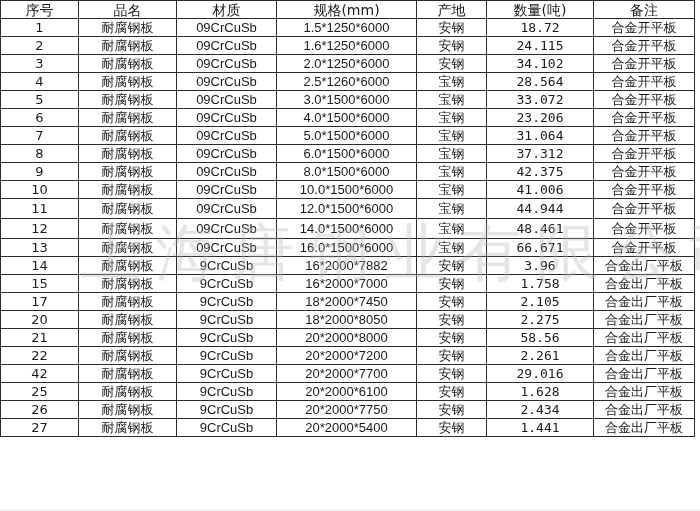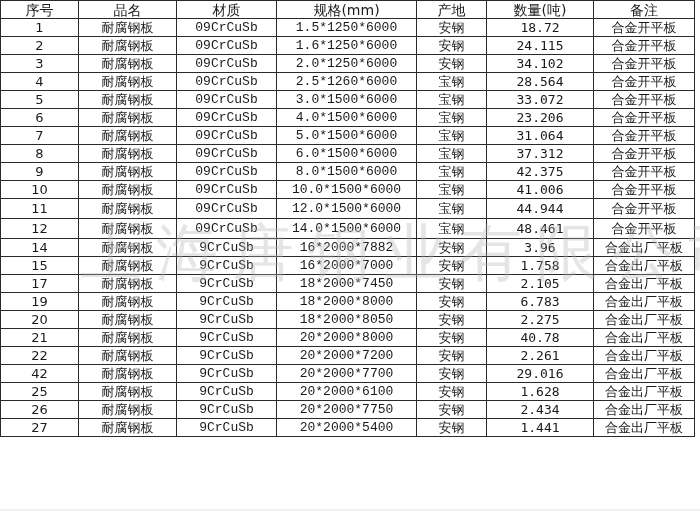--- a/index.html
+++ b/index.html
@@ -4,21 +4,21 @@
 <style>
   html, body { margin: 0; padding: 0; background: #ffffff; }
   body { width: 700px; height: 511px; overflow: hidden; position: relative;
          font-family: "DejaVu Sans", "Liberation Sans", sans-serif; color: #1a1a1a; }
   table.grid { border-collapse: collapse; position: absolute; left: 0; top: 0; table-layout: fixed; }
   table.grid td, table.grid th {
     border: 1px solid #2a2a2a; padding: 0; text-align: center; white-space: nowrap;
     overflow: hidden; font-weight: normal; font-size: 13px; line-height: 16px;
   }
   table.grid th { font-size: 14px; height: 17px; }
-  td.mono { font-family: Liberation Mono, monospace; font-size: 12.5px; }
+  td.mono { font-family: Liberation Sans, sans-serif; font-size: 12.5px; }
   td.qty { font-family: "DejaVu Sans Mono", "Liberation Mono", monospace; font-size: 12.5px; }
   tr.r { height: 18px; }
   tr.tall { height: 20px; }
   .watermark {
     position: absolute; left: 80px; top: 222px; font-size: 62px; letter-spacing: 14px;
     color: rgba(180,180,180,0.35); pointer-events: none; white-space: nowrap;
     font-family: "DejaVu Sans", sans-serif; line-height: 62px;
   }
   .lastline { position:absolute; left:0; top:509px; width:700px; height:2px; background:#f2f2f2; }
 </style>
@@ -149,20 +149,29 @@
       <tr class="tall">
         <td>12</td>
         <td>耐腐钢板</td>
         <td class="mono">09CrCuSb</td>
         <td class="mono">14.0*1500*6000</td>
         <td>宝钢</td>
         <td class="qty">48.461</td>
         <td>合金开平板</td>
       </tr>
       <tr class="r">
+        <td>13</td>
+        <td>耐腐钢板</td>
+        <td class="mono">09CrCuSb</td>
+        <td class="mono">16.0*1500*6000</td>
+        <td>宝钢</td>
+        <td class="qty">66.671</td>
+        <td>合金开平板</td>
+      </tr>
+      <tr class="r">
         <td>14</td>
         <td>耐腐钢板</td>
         <td class="mono">9CrCuSb</td>
         <td class="mono">16*2000*7882</td>
         <td>安钢</td>
         <td class="qty">3.96</td>
         <td>合金出厂平板</td>
       </tr>
       <tr class="r">
         <td>15</td>
@@ -176,44 +185,35 @@
       <tr class="r">
         <td>17</td>
         <td>耐腐钢板</td>
         <td class="mono">9CrCuSb</td>
         <td class="mono">18*2000*7450</td>
         <td>安钢</td>
         <td class="qty">2.105</td>
         <td>合金出厂平板</td>
       </tr>
       <tr class="r">
-        <td>19</td>
-        <td>耐腐钢板</td>
-        <td class="mono">9CrCuSb</td>
-        <td class="mono">18*2000*8000</td>
-        <td>安钢</td>
-        <td class="qty">6.783</td>
-        <td>合金出厂平板</td>
-      </tr>
-      <tr class="r">
         <td>20</td>
         <td>耐腐钢板</td>
         <td class="mono">9CrCuSb</td>
         <td class="mono">18*2000*8050</td>
         <td>安钢</td>
         <td class="qty">2.275</td>
         <td>合金出厂平板</td>
       </tr>
       <tr class="r">
         <td>21</td>
         <td>耐腐钢板</td>
         <td class="mono">9CrCuSb</td>
         <td class="mono">20*2000*8000</td>
         <td>安钢</td>
-        <td class="qty">40.78</td>
+        <td class="qty">58.56</td>
         <td>合金出厂平板</td>
       </tr>
       <tr class="r">
         <td>22</td>
         <td>耐腐钢板</td>
         <td class="mono">9CrCuSb</td>
         <td class="mono">20*2000*7200</td>
         <td>安钢</td>
         <td class="qty">2.261</td>
         <td>合金出厂平板</td>

